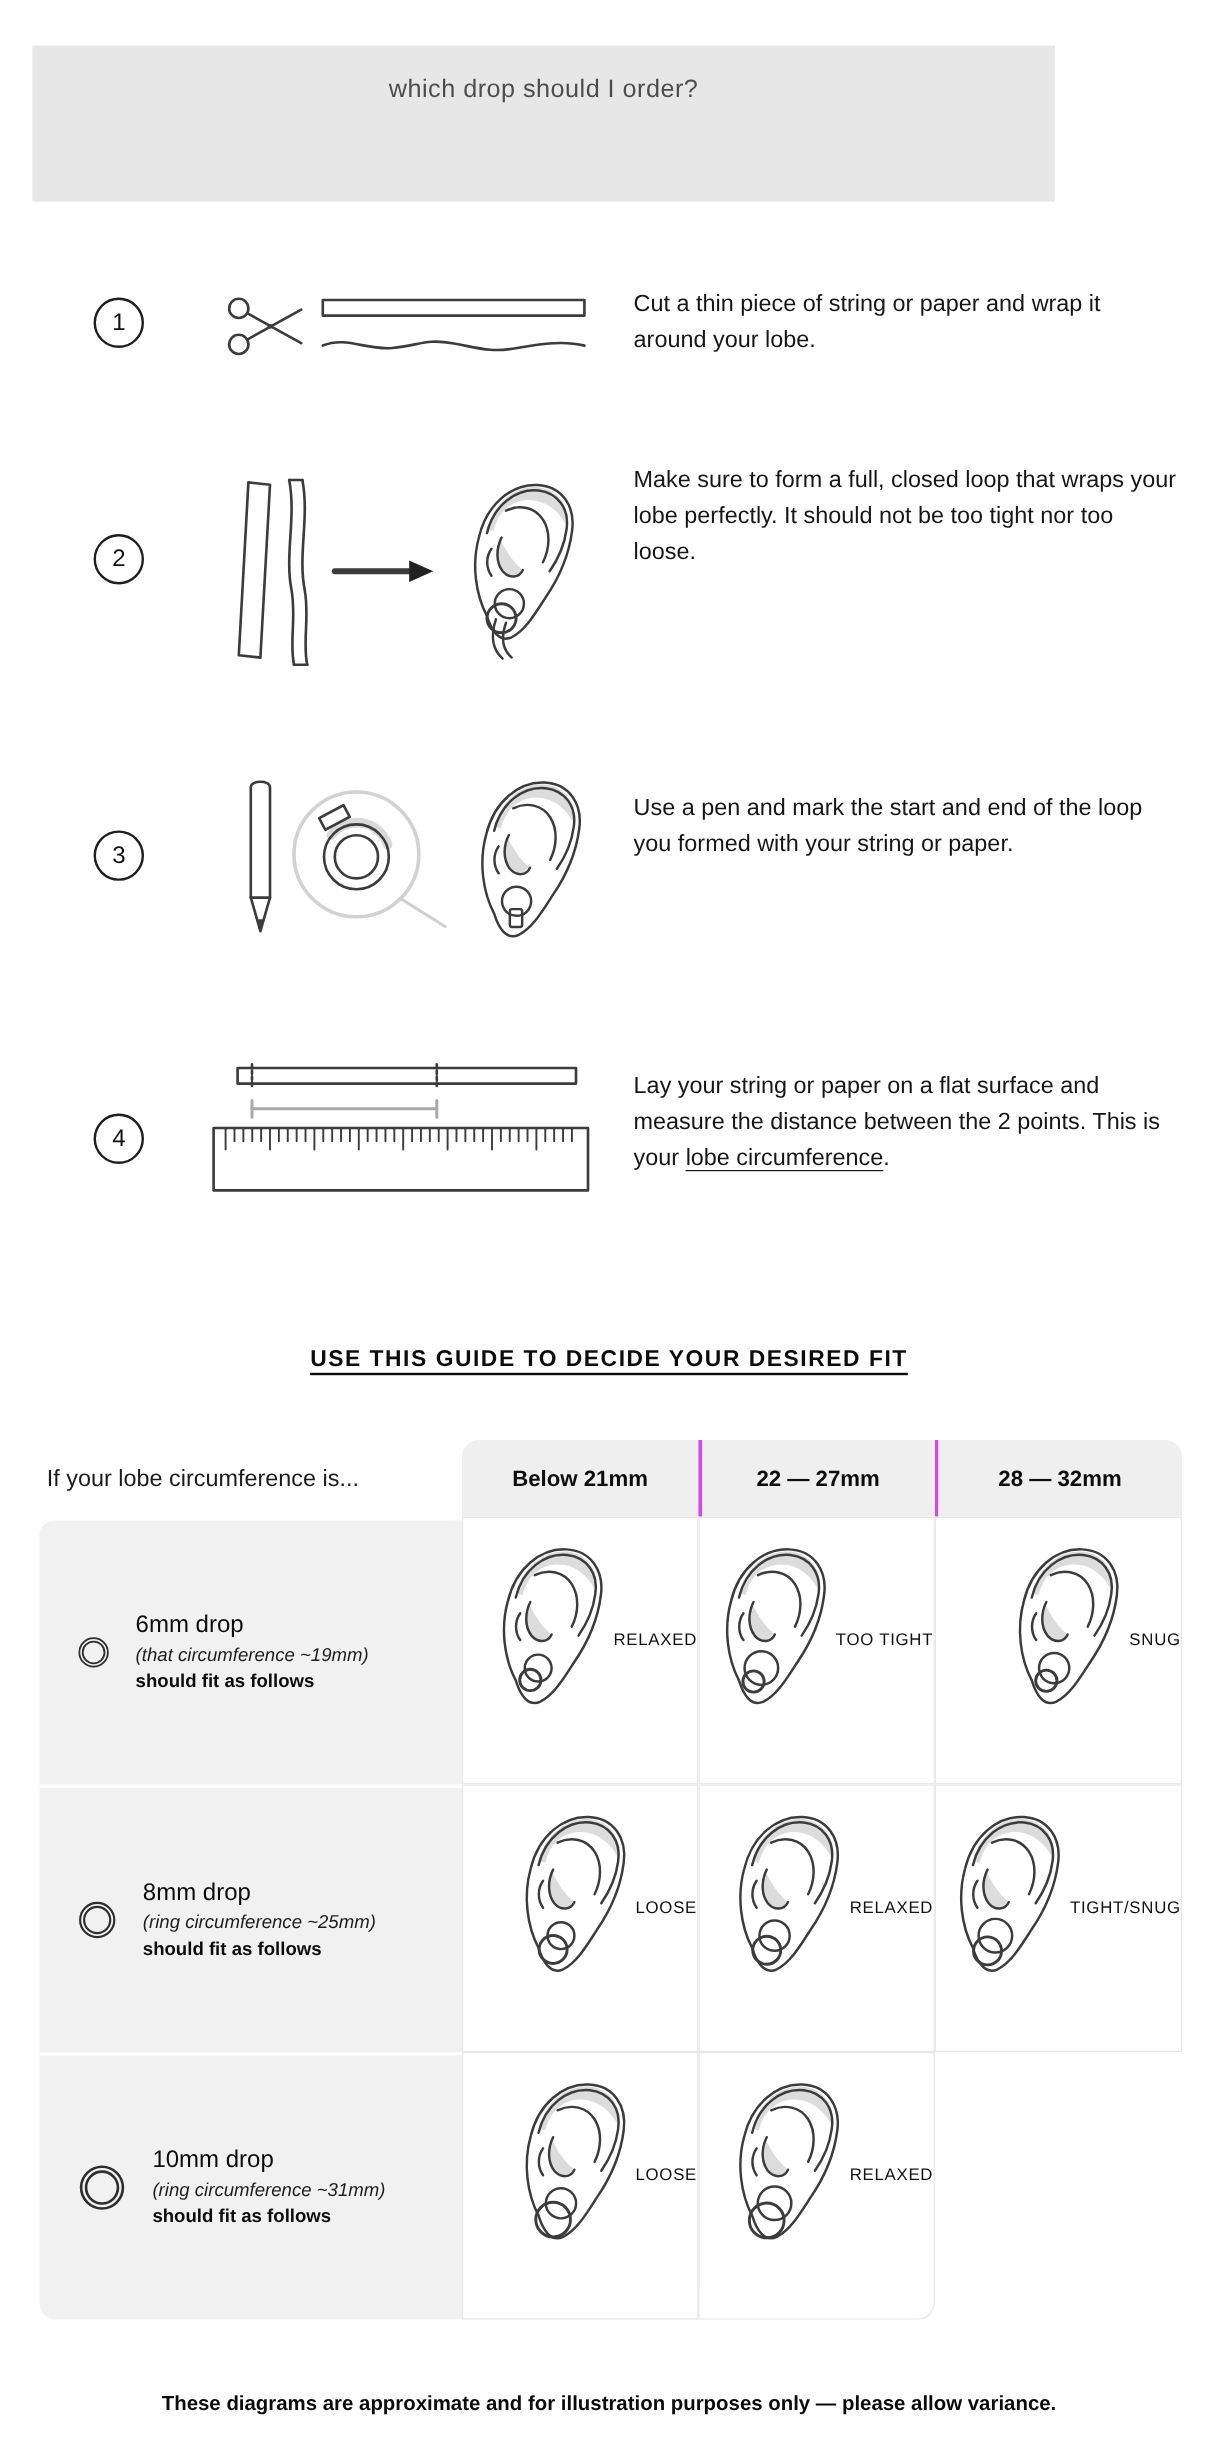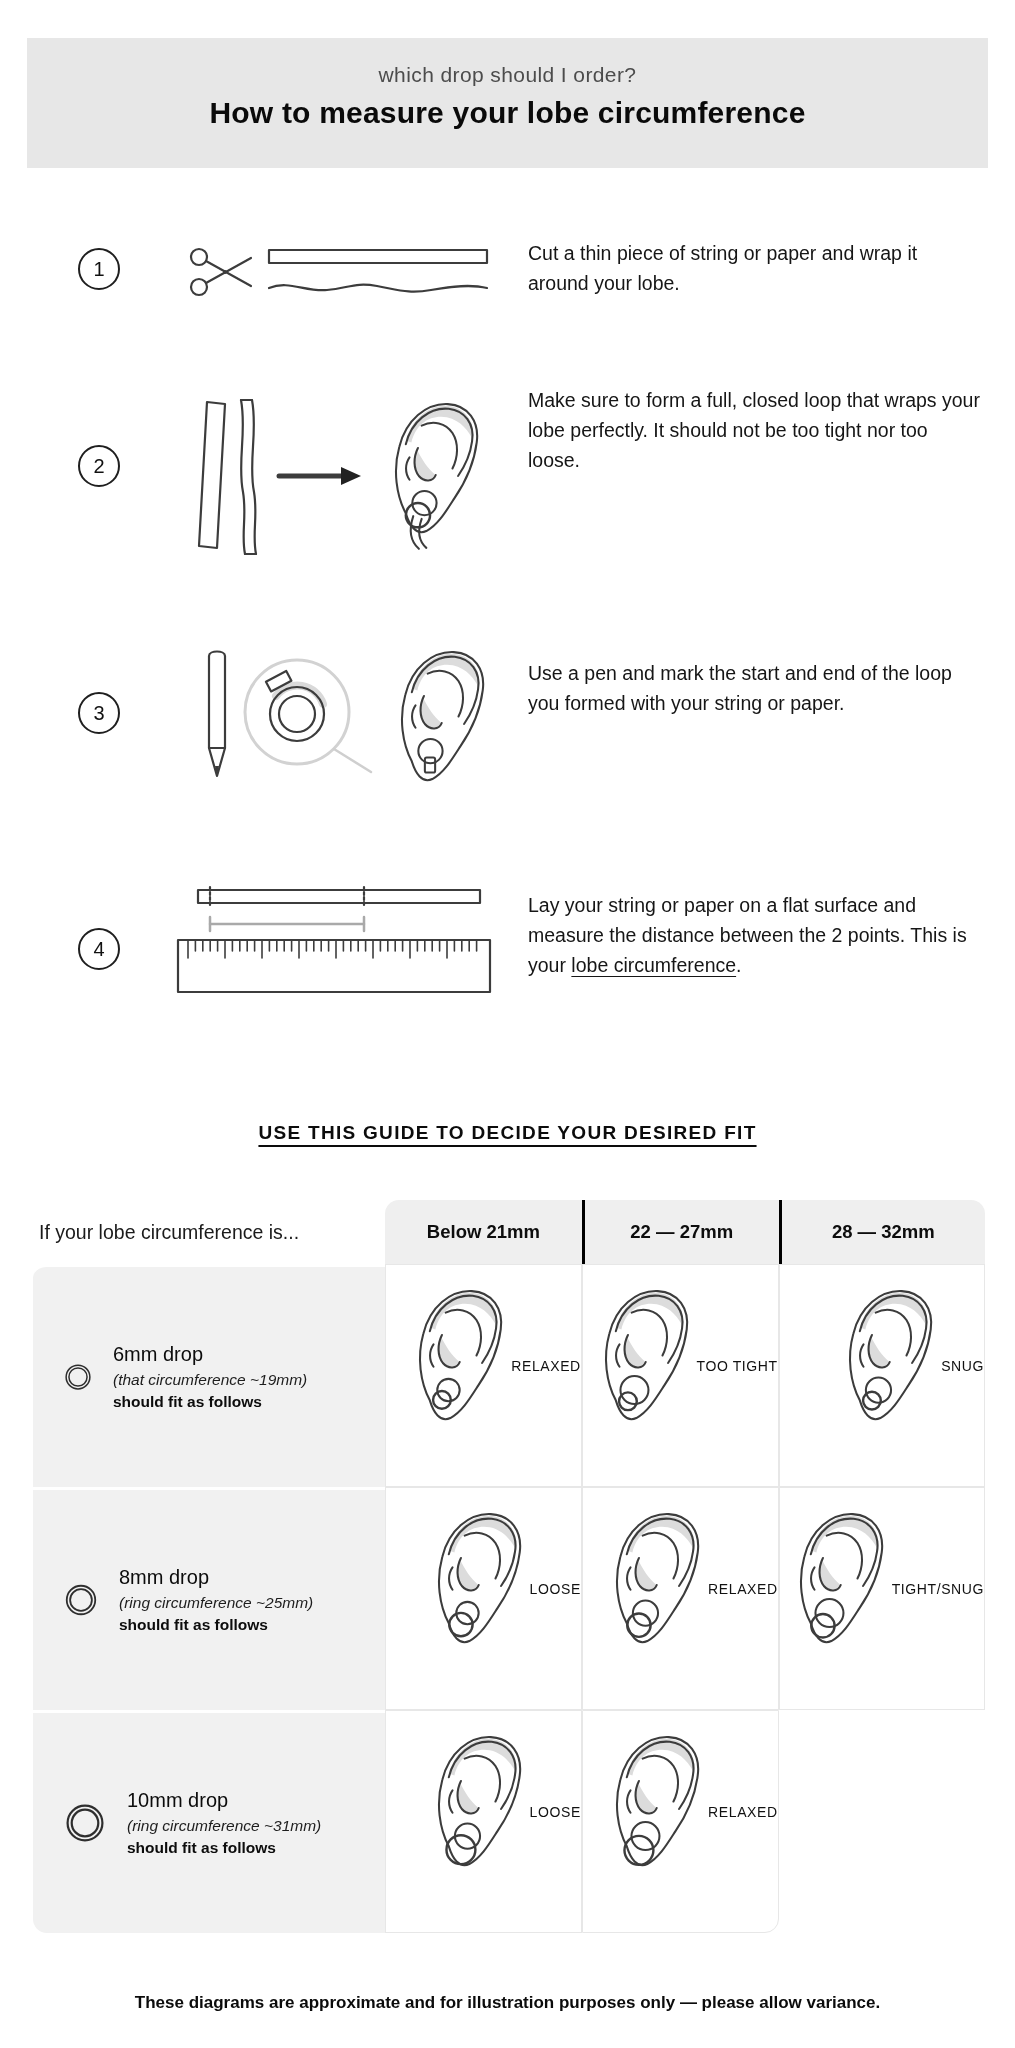--- a/index.html
+++ b/index.html
@@ -1,20 +1,20 @@
 <!DOCTYPE html>
 <html><head>
 <meta charset="utf-8">
 <style>
   html,body{margin:0;padding:0;background:#ffffff;}
   .page{position:relative;width:1015px;height:2048px;background:#fff;overflow:hidden;
         font-family:"Liberation Sans",sans-serif;color:#141414;}
 
   
-  .masthead{position:absolute;left:27px;top:38px;width:961px;height:130px;background:#e7e7e7;text-align:center;}
+  .masthead{position:absolute;left:27px;top:38px;width:852px;height:130px;background:#e7e7e7;text-align:center;}
   .subtitle{margin-top:25px;font-size:21px;color:#4c4c4c;letter-spacing:.4px;}
   .title{margin:9px 0 0;font-size:30px;font-weight:800;letter-spacing:.2px;color:#0a0a0a;}
 
   
   .num{position:absolute;left:78px;width:38px;height:38px;border:2px solid #1f1f1f;border-radius:50%;
        display:flex;align-items:center;justify-content:center;font-size:20px;color:#111;background:#fff;}
   .art{position:absolute;display:flex;align-items:flex-start;gap:8px;}
   .txt{position:absolute;left:528px;width:455px;font-size:19.5px;line-height:1.55;margin:0;color:#161616;}
   .u{text-decoration:underline;text-underline-offset:4px;}
   .s1 .num{top:248px}.s1 .art{top:242px;left:185px}.s1 .txt{top:238px}
@@ -26,21 +26,21 @@
   
   .guide-heading{position:absolute;top:1122px;left:0;width:100%;text-align:center;margin:0;
         font-size:19px;font-weight:800;letter-spacing:1.3px;color:#0c0c0c;
         text-decoration:underline;text-underline-offset:6px;text-decoration-thickness:2px;}
 
   
   .fit-table{position:absolute;left:33px;top:1200px;width:952px;display:grid;
              grid-template-columns:352px 1fr 1fr 1fr;grid-template-rows:64px 223px 223px 223px;}
   .corner{display:flex;align-items:center;font-size:19.5px;color:#1b1b1b;padding-left:6px;background:#fff;}
   .colhead{background:#efefef;display:flex;align-items:center;justify-content:center;
-           font-weight:bold;font-size:18.5px;border-left:3px solid #000000;color:#0d0d0d;}
+           font-weight:bold;font-size:18.5px;border-left:3px solid #d946ef;color:#0d0d0d;}
   .colhead.ch0{border-left:none;border-top-left-radius:14px;}
   .colhead.ch2{border-top-right-radius:14px;}
   .label-cell{background:#f1f1f1;border-top:3px solid #fff;display:flex;align-items:center;padding-left:30px;}
   .label-cell.r0{border-top-left-radius:14px;}
   .label-cell.r2{border-bottom-left-radius:14px;}
   .ring-icon{stroke:#2e2e2e;stroke-width:2.4;fill:none;}
   .ring-s{width:30px;height:30px}.ring-m{width:36px;height:36px}.ring-l{width:44px;height:44px}
   .label-text{margin-left:20px;}
   .drop-title{font-size:20px;font-weight:normal;margin:0 0 5px;color:#0c0c0c;}
   .ring-note{font-size:15.5px;font-style:italic;margin:0 0 4px;color:#1d1d1d;}
@@ -56,21 +56,20 @@
   .disclaimer{position:absolute;top:1993px;left:0;width:100%;text-align:center;
               font-weight:bold;font-size:17px;color:#0b0b0b;}
 </style>
 </head>
 <body>
 
 <div class="page">
 
   <header class="masthead">
     <div class="subtitle">which drop should I order?</div>
-    <h1 class="title">How to measure your lobe circumference</h1>
   </header>
 
   <section class="step s1">
     <div class="num">1</div>
     <div class="art">
       <svg width="310" height="62" viewBox="0 0 310 62" class="line-art">
         <g>
           <circle cx="14" cy="15" r="8"></circle>
           <circle cx="14" cy="45" r="8"></circle>
           <line x1="21" y1="19" x2="66" y2="44"></line>

